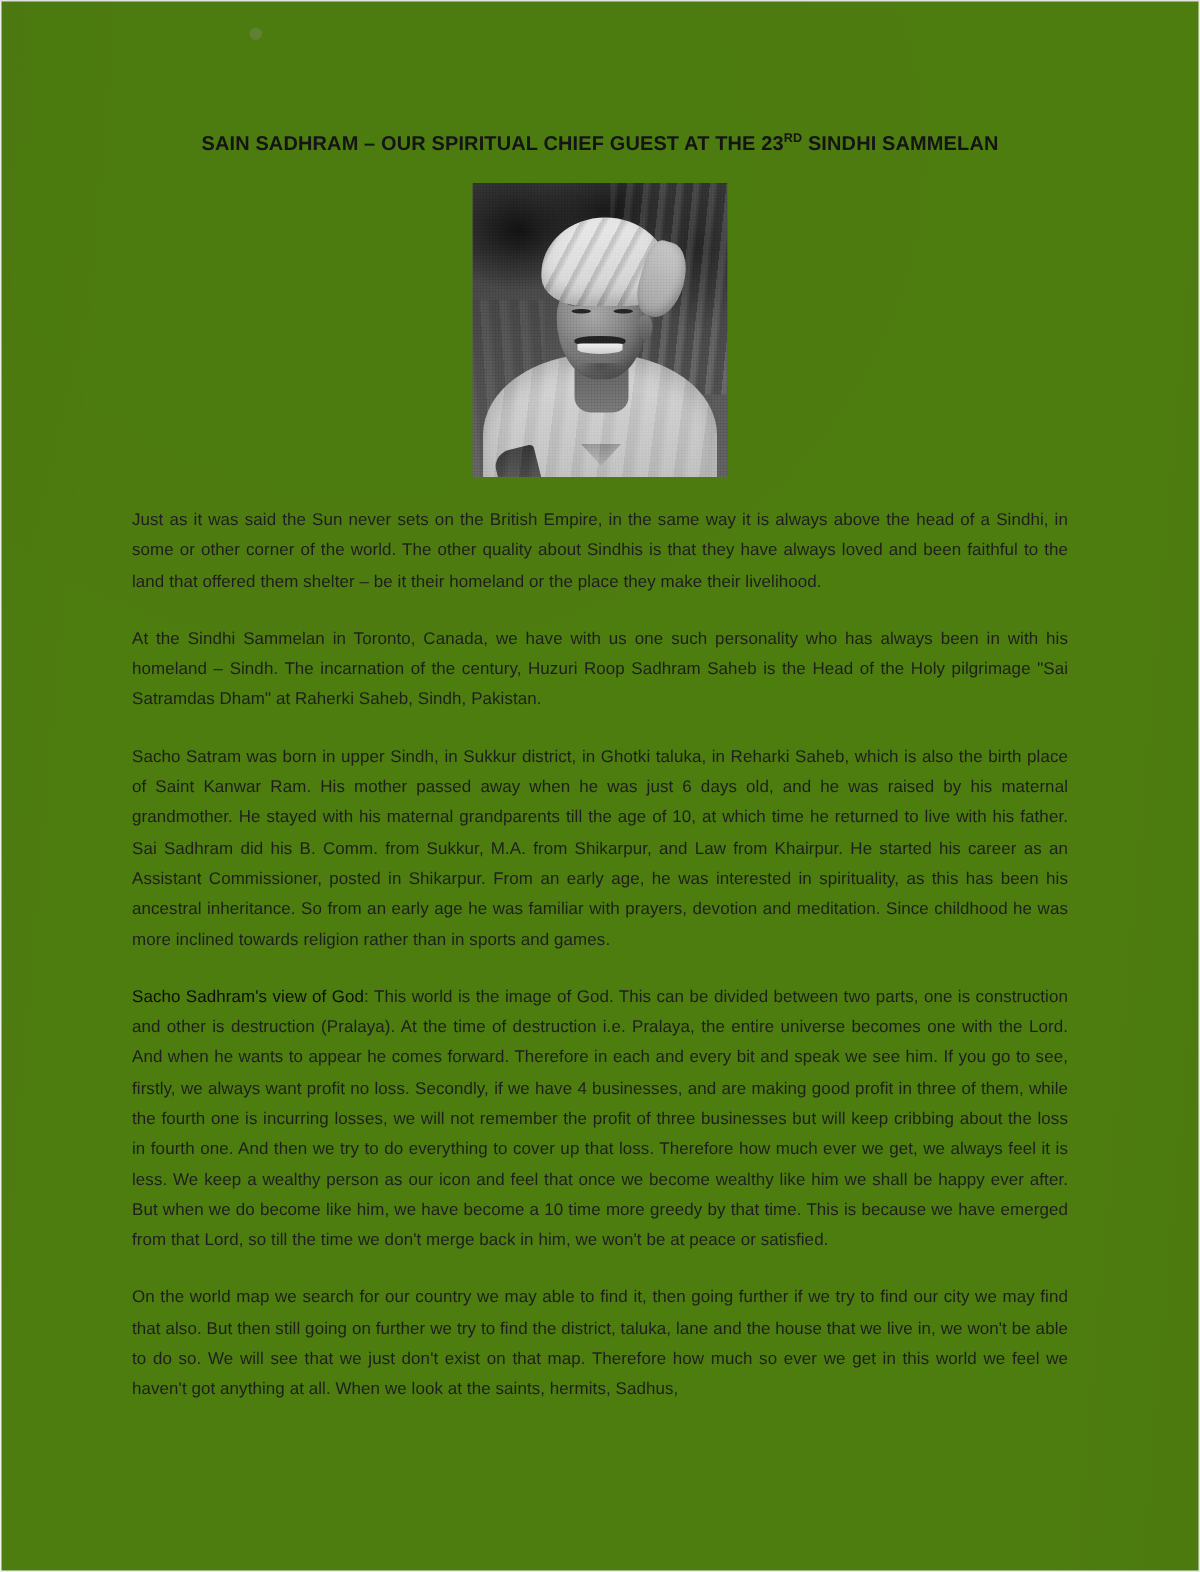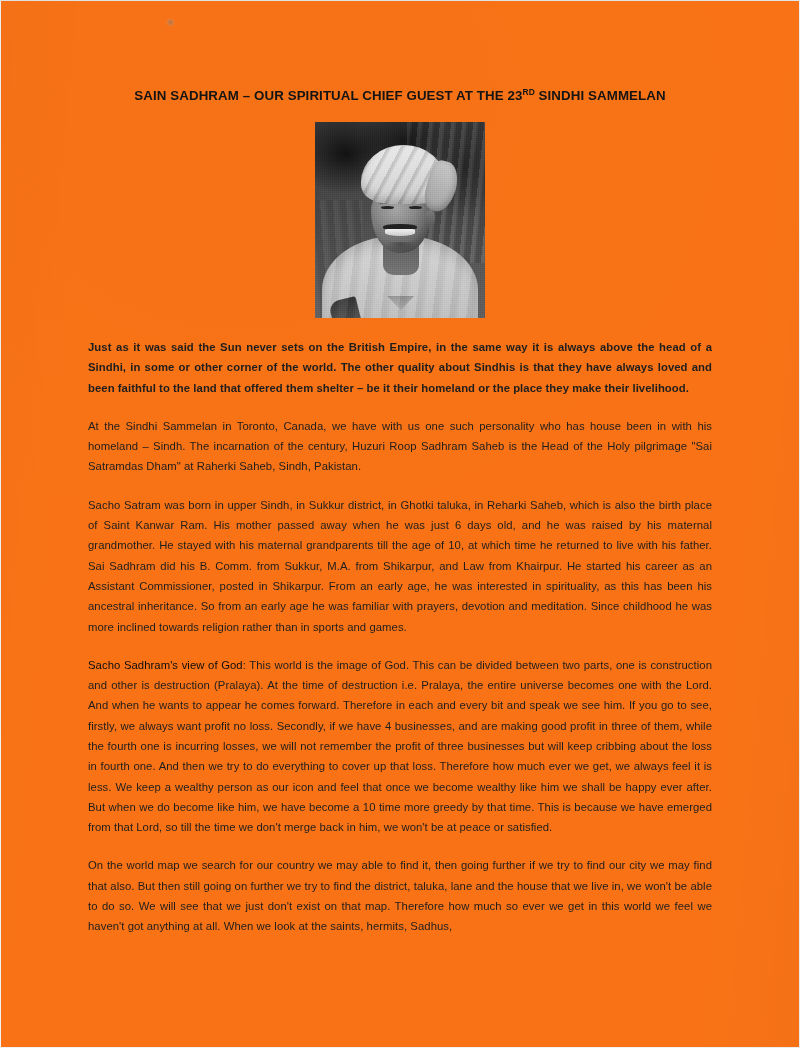--- a/index.html
+++ b/index.html
@@ -8,21 +8,21 @@
     background: #ffffff;
   }
   body {
     font-family: "Liberation Sans", sans-serif;
   }
 
   .page {
     position: relative;
     width: 800px;
     height: 1048px;
-    background: #f97316;
+    background: #4d7c0f;
     box-sizing: border-box;
     overflow: hidden;
     
     box-shadow: inset 0 1px 0 0 #e3e3e3,
                 inset -1px 0 0 0 #ededed,
                 inset 0 -1px 0 0 #f0f0f0,
                 inset 1px 0 0 0 #f2f2f2;
   }
 
   
@@ -310,21 +310,21 @@
 
   .body-text {
     margin: 0;
     padding-top: 18px;
     font-size: 11.3px;
     line-height: 20.3px;
     text-align: justify;
     color: #1e1e1e;
     letter-spacing: 0.005em;
   }
-  .body-text.first { padding-top: 19px; font-weight: bold; }
+  .body-text.first { padding-top: 19px; }
   .body-text b {
     font-weight: normal;
     color: #0d0d0d;
   }
 </style>
 </head>
 <body>
 
 <div class="page">
 
@@ -356,21 +356,21 @@
           <div class="ph-chin"></div>
         </div>
         <div class="ph-turban"></div>
         <div class="ph-turban-tail"></div>
         <div class="ph-grain"></div>
       </div>
     </div>
 
     <p class="body-text first">Just as it was said the Sun never sets on the British Empire, in the same way it is always above the head of a Sindhi, in some or other corner of the world. The other quality about Sindhis is that they have always loved and been faithful to the land that offered them shelter – be it their homeland or the place they make their livelihood.</p>
 
-    <p class="body-text">At the Sindhi Sammelan in Toronto, Canada, we have with us one such personality who has house been in with his homeland – Sindh. The incarnation of the century, Huzuri Roop Sadhram Saheb is the Head of the Holy pilgrimage "Sai Satramdas Dham" at Raherki Saheb, Sindh, Pakistan.</p>
+    <p class="body-text">At the Sindhi Sammelan in Toronto, Canada, we have with us one such personality who has always been in with his homeland – Sindh. The incarnation of the century, Huzuri Roop Sadhram Saheb is the Head of the Holy pilgrimage "Sai Satramdas Dham" at Raherki Saheb, Sindh, Pakistan.</p>
 
     <p class="body-text">Sacho Satram  was born in upper Sindh, in Sukkur district, in Ghotki taluka, in Reharki Saheb, which is also the birth place of Saint Kanwar Ram. His mother passed away when he was just 6 days old, and he was raised by his maternal grandmother. He stayed with his maternal grandparents till the age of 10, at which time he returned to live with his father. Sai Sadhram did his B. Comm. from Sukkur, M.A. from Shikarpur, and Law from Khairpur. He started his career as an Assistant Commissioner, posted in Shikarpur. From an early age, he was interested in spirituality, as this has been his ancestral inheritance. So from an early age he was familiar with prayers, devotion and meditation. Since childhood he was more inclined towards religion rather than in sports and games.</p>
 
     <p class="body-text"><b>Sacho Sadhram's view of God</b><span>: This world is the image of God. This can be divided between two parts, one is construction and other is destruction (Pralaya). At the time of destruction i.e. Pralaya, the entire universe becomes one with the Lord. And when he wants to appear he comes forward. Therefore in each and every bit and speak we see him. If you go to see, firstly, we always want profit no loss. Secondly, if we have 4 businesses, and are making good profit in three of them, while the fourth one is incurring losses, we will not remember the profit of three businesses but will keep cribbing about the loss in fourth one. And then we try to do everything to cover up that loss. Therefore how much ever we get, we always feel it is less. We keep a wealthy person as our icon and feel that once we become wealthy like him we shall be happy ever after. But when we do become like him, we have become a 10 time more greedy by that time. This is because we have emerged from that Lord, so till the time we don't merge back in him, we won't be at peace or satisfied.</span></p>
 
     <p class="body-text">On the world map we search for our country we may able to find it, then going further if we try to find our city we may find that also. But then still going on further we try to find the district, taluka, lane and the house that we live in, we won't be able to do so. We will see that we just don't exist on that map. Therefore how much so ever we get in this world we feel we haven't got anything at all. When we look at the saints, hermits, Sadhus,</p>
 
   </div>
 </div>
 

